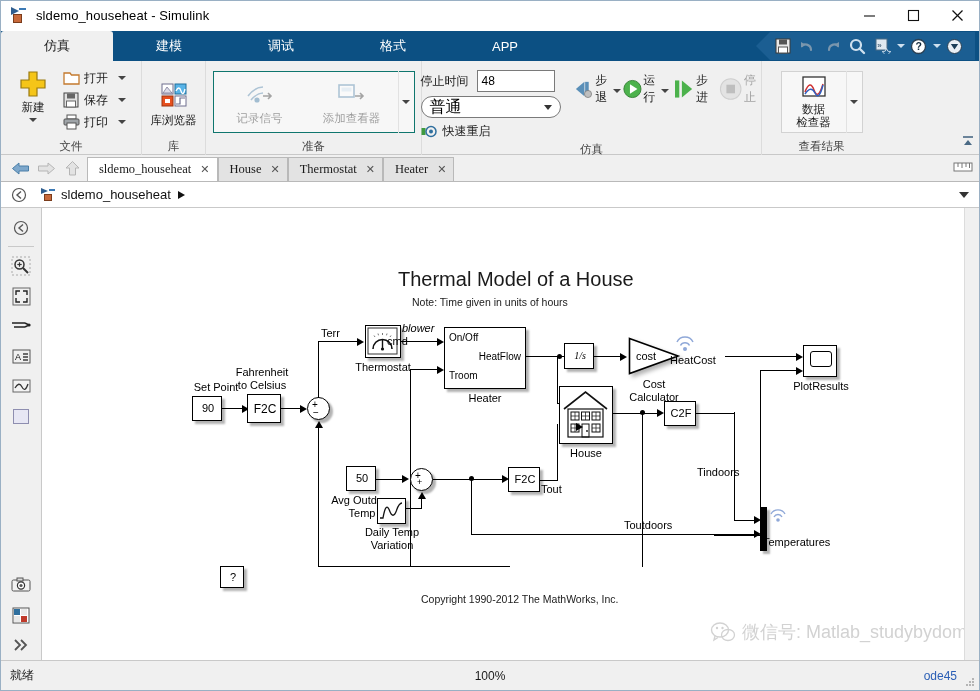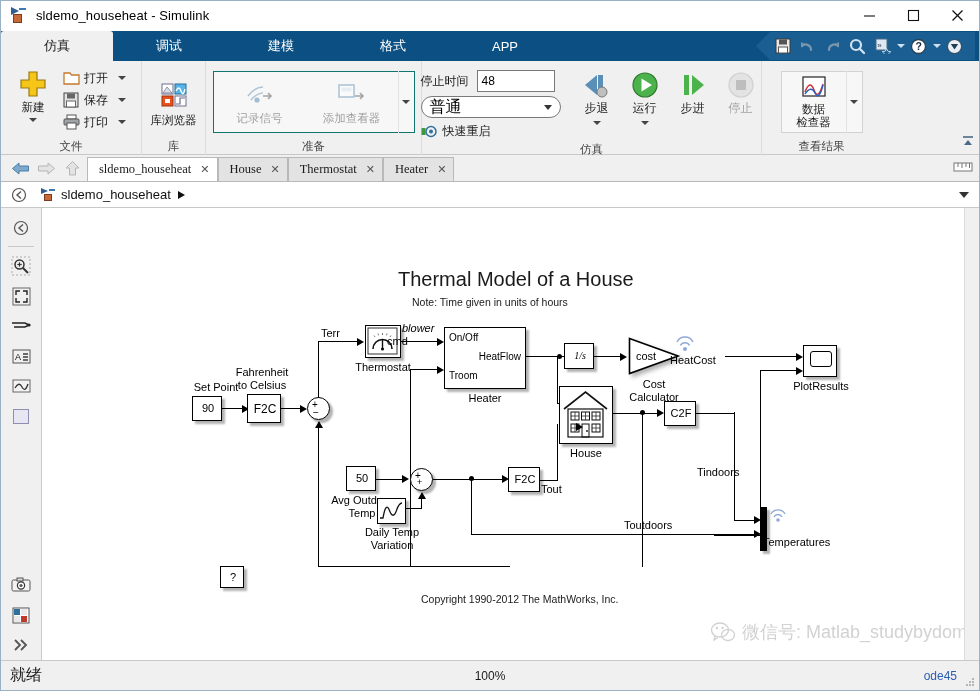--- a/index.html
+++ b/index.html
@@ -88,21 +88,21 @@
   .fieldlab { font-size:12px; color:#1a1a1a; margin-right:8px;}
   .stopfield { width:78px; height:22px; border:1px solid #7a7a7a; background:#fff;
                font-size:12px; color:#000; padding:0 4px; line-height:20px;}
   .modesel { width:140px; height:22px; border:1px solid #7a7a7a; border-radius:11px; background:#fff;
              font-size:16px; color:#000; padding:0 8px; display:flex; align-items:center; margin-top:3px;}
   .modesel .dn { margin-left:auto; width:0;height:0;border-left:4px solid transparent;
                  border-right:4px solid transparent;border-top:5px solid #333;}
   .fastrow { display:flex; align-items:center; margin-top:5px; }
   .fastrow .lab { font-size:12px; color:#1a1a1a; margin-left:5px;}
 
-  .simbtn { width:48px; display:flex; flex-direction:column; align-items:center; padding-top:6px;}
+  .simbtn { width:48px; display:flex; flex-direction:row; align-items:center; padding-top:6px;}
   .simbtn .lab { font-size:12px; color:#1a1a1a; margin-top:1px;}
   .simbtn.disabled { opacity:.38; }
   .simbtn .dn { width:0;height:0;border-left:4px solid transparent;border-right:4px solid transparent;
                 border-top:4px solid #444; margin-top:4px;}
 
   .inspbox { border:1px solid #d2d2d2; background:#f7f7f7; height:62px; display:flex; align-items:center;
              margin-top:2px;}
   .inspbtn { width:64px; display:flex; flex-direction:column; align-items:center; }
   .inspbtn .lab { font-size:11.5px; color:#1a1a1a; text-align:center; line-height:13px; margin-top:2px;}
   .collapse { position:absolute; right:4px; bottom:2px; }
@@ -187,21 +187,21 @@
   
   .watermark { position:absolute; right:8px; bottom:16px; display:flex; align-items:center;
                color:#d2d2d2; font-size:18px; white-space:nowrap; pointer-events:none;}
   .watermark .wtext { margin-left:6px; }
 
   
   .statusbar {
     position:absolute; left:0; bottom:0; width:978px; height:30px;
     background:#f0f0f0; border-top:1px solid #c9c9c9; display:flex; align-items:center;
   }
-  .st-left { font-size:16px; color:#1a1a1a; margin-left:9px; }
+  .st-left { font-size:12px; color:#1a1a1a; margin-left:9px; }
   .st-zoom { position:absolute; left:0; right:0; text-align:center; font-size:12px; color:#1a1a1a;}
   .st-right { margin-left:auto; margin-right:22px; font-size:12px; color:#2b5fb5; }
   .grip { position:absolute; right:4px; bottom:3px; width:10px; height:10px;}
 </style>
 </head>
 <body>
 
 <div id="app">
 
   <div class="titlebar">
@@ -226,22 +226,22 @@
         <svg width="13" height="13">
             <line x1="1.5" y1="1.5" x2="11.5" y2="11.5" stroke="#111" stroke-width="1.2"></line>
             <line x1="11.5" y1="1.5" x2="1.5" y2="11.5" stroke="#111" stroke-width="1.2"></line>
           </svg>
       </div>
     </div>
   </div>
 
   <div class="tabstrip">
     <div class="rtab active">仿真</div>
+    <div class="rtab">建模</div>
     <div class="rtab">调试</div>
-    <div class="rtab">建模</div>
     <div class="rtab">格式</div>
     <div class="rtab">APP</div>
   </div>
 
   <div class="qat">
     <div class="qbtn">
       <svg width="16" height="16" viewBox="0 0 16 16">
         <rect x="1" y="1" width="14" height="14" fill="#e8e8e8" stroke="#3a3a3a"></rect>
         <rect x="4" y="1.5" width="8" height="5" fill="#555"></rect>
         <rect x="3.5" y="9" width="9" height="6" fill="#fff" stroke="#555"></rect>

